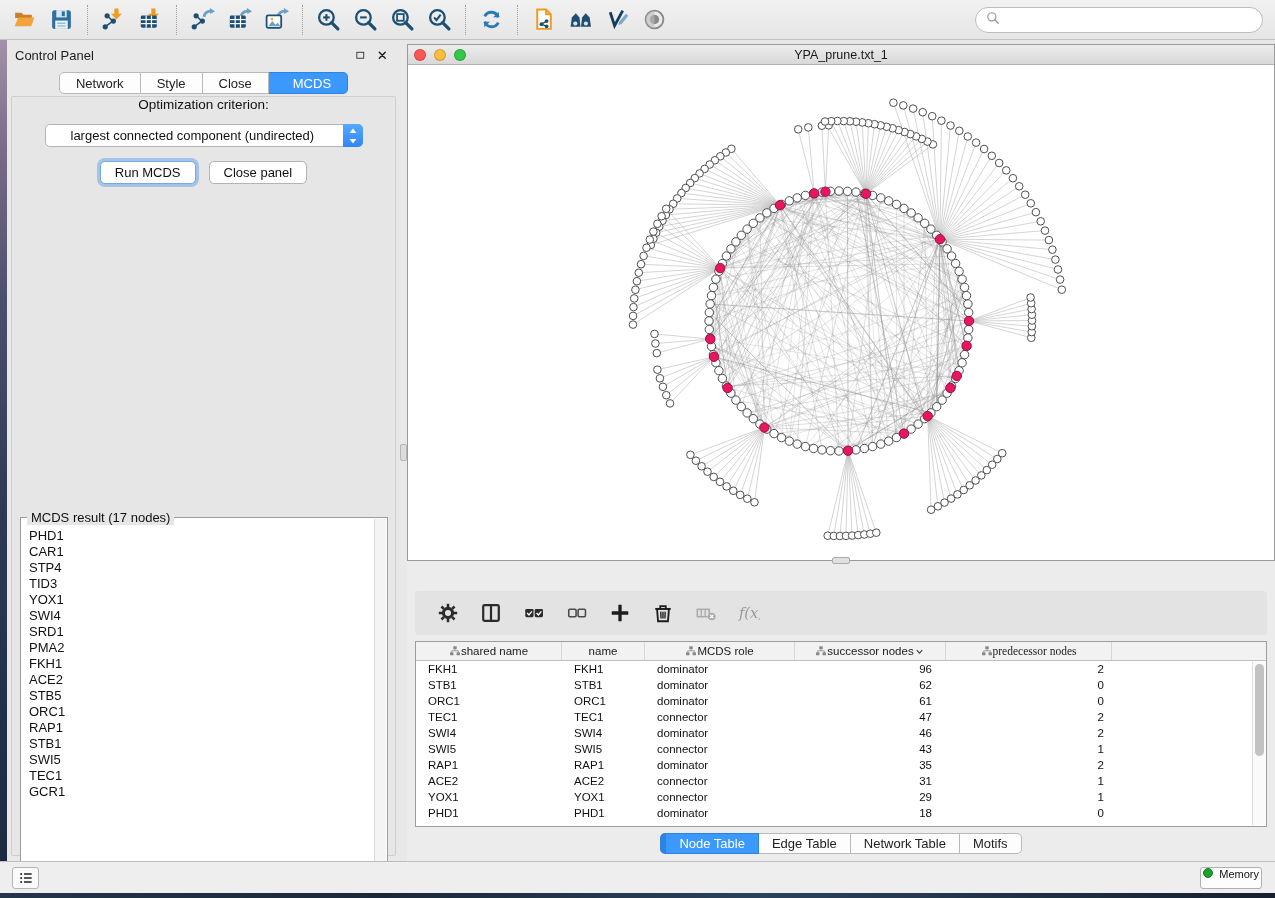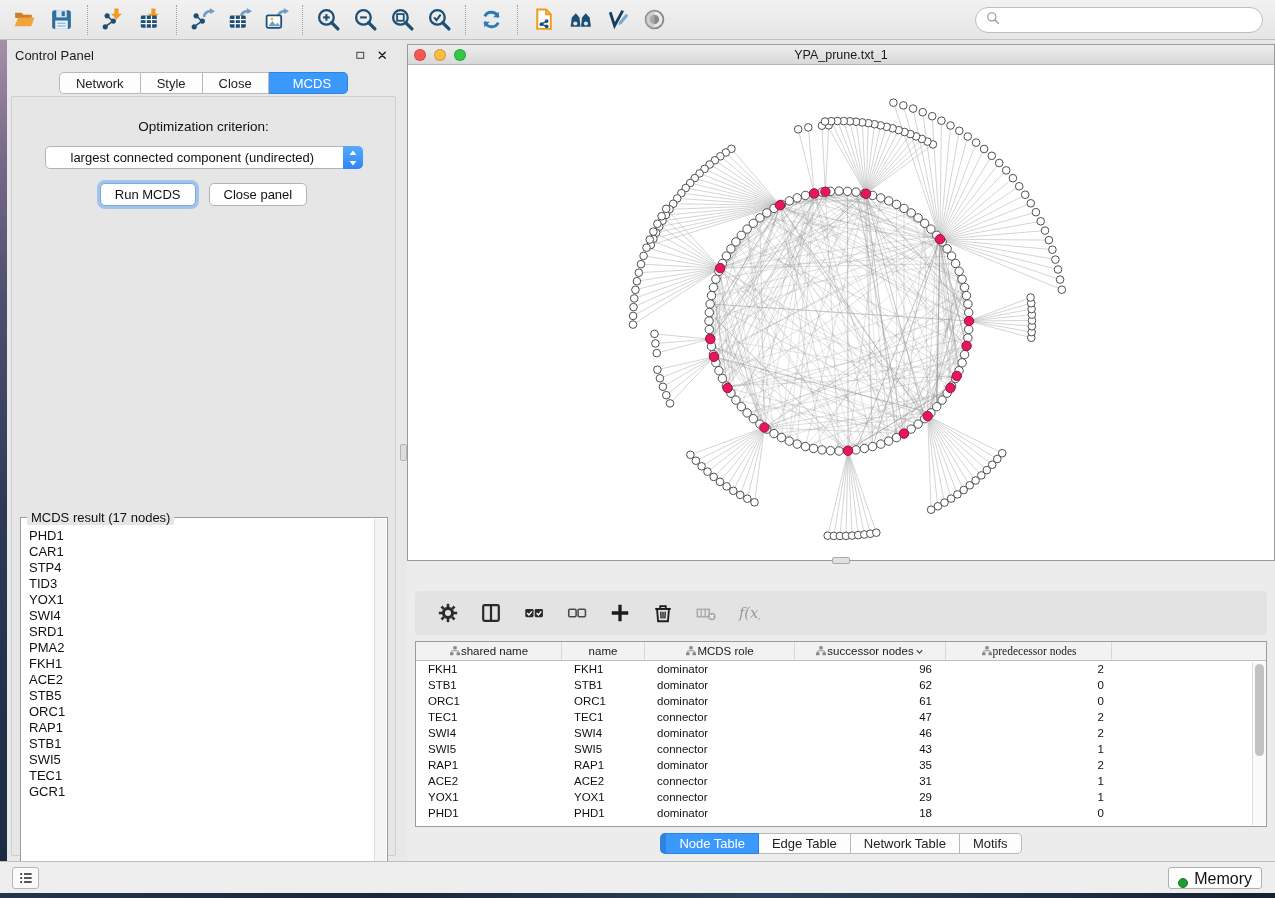--- a/index.html
+++ b/index.html
@@ -39,21 +39,21 @@
 
   .ctab-row { position:absolute; left:0; top:32px; width:100%; display:flex; justify-content:center; }
   .ctab { height:22px; padding:0 16px; display:flex; align-items:center; font-size:13px;
     background:#fdfdfd; border:1px solid #b9b9b9; border-left:none; color:#222; }
   .ctab:first-child { border-left:1px solid #b9b9b9; border-radius:5px 0 0 5px; }
   .ctab:last-child { border-radius:0 5px 5px 0; }
   .ctab.active { background:#3b98fc; border-color:#2f83e0; color:#fff;padding-left:24px; }
 
   .mcds-panel { position:absolute; left:4px; top:56px; width:385px; height:760px;
     background:#e6e6e6; border:1px solid #cfcfcf; border-radius:2px; text-align:center; }
-  .opt-label { margin-top:22px; font-size:13.5px; color:#111; }
+  .opt-label { font-size:13.5px; color:#111; }
   .criterion { margin:12px auto 0; width:318px; height:23px; background:#fff;
     border:1px solid #b3b3b3; border-radius:5px; display:flex; align-items:center; }
   .criterion .val { flex:1; font-size:13px; color:#111; padding-left:25px; text-align:left; white-space:nowrap; }
   .stepper { width:20px; height:23px; margin:-1px -1px -1px 0;
     background:linear-gradient(180deg,#57a9fd,#2f86f7); border-radius:0 5px 5px 0;
     display:flex; flex-direction:column; align-items:center; justify-content:center; }
   .stepper svg { width:10px; height:18px; }
   .btn-row { margin-top:14px; display:flex; justify-content:center; gap:13px; }
   .pbtn { height:23px; padding:0 14px; background:#fff; border:1px solid #b3b3b3;
     border-radius:5px; font-size:13px; color:#111; display:flex; align-items:center; }
@@ -115,23 +115,23 @@
   .btab:first-child { border-left:6px solid #4c1d95; border-radius:5px 0 0 5px; }
   .btab:last-child { border-radius:0 5px 5px 0; }
   .btab.active { background:#3b98fc; border-color:#2f83e0; color:#fff; }
 
   
   .status-bar { position:absolute; left:0; top:861px; width:1275px; height:32px;
     background:#eeeeee; border-top:1px solid #bdbdbd; }
   .list-btn { position:absolute; left:12px; top:5px; width:27px; height:22px; background:#fafafa;
     border:1px solid #b5b5b5; border-radius:3px; display:flex; align-items:center; justify-content:center; }
   .list-btn svg { width:16px; height:16px; }
-  .memory-btn { position:absolute; right:13px; top:5px; height:22px; padding:0 9px;
+  .memory-btn { position:absolute; right:13px; top:5px; height:22px; padding:0 2px;
     background:#fdfdfd; border:1px solid #b0b0b0; border-radius:3px;
-    display:flex; align-items:flex-end; gap:6px; font-size:16px; color:#111; }
+    display:flex; align-items:flex-start; gap:6px; font-size:11px; color:#111; }
   .memory-dot { width:10px; height:10px; border-radius:50%; background:#1d9e31; border:1px solid #157a25; }
 </style>
 </head>
 <body>
 
 <div class="wall-left"></div>
 <div class="wall-bottom"></div>
 
 <div class="toolbar" id="main-toolbar">
   <span class="tbtn">

